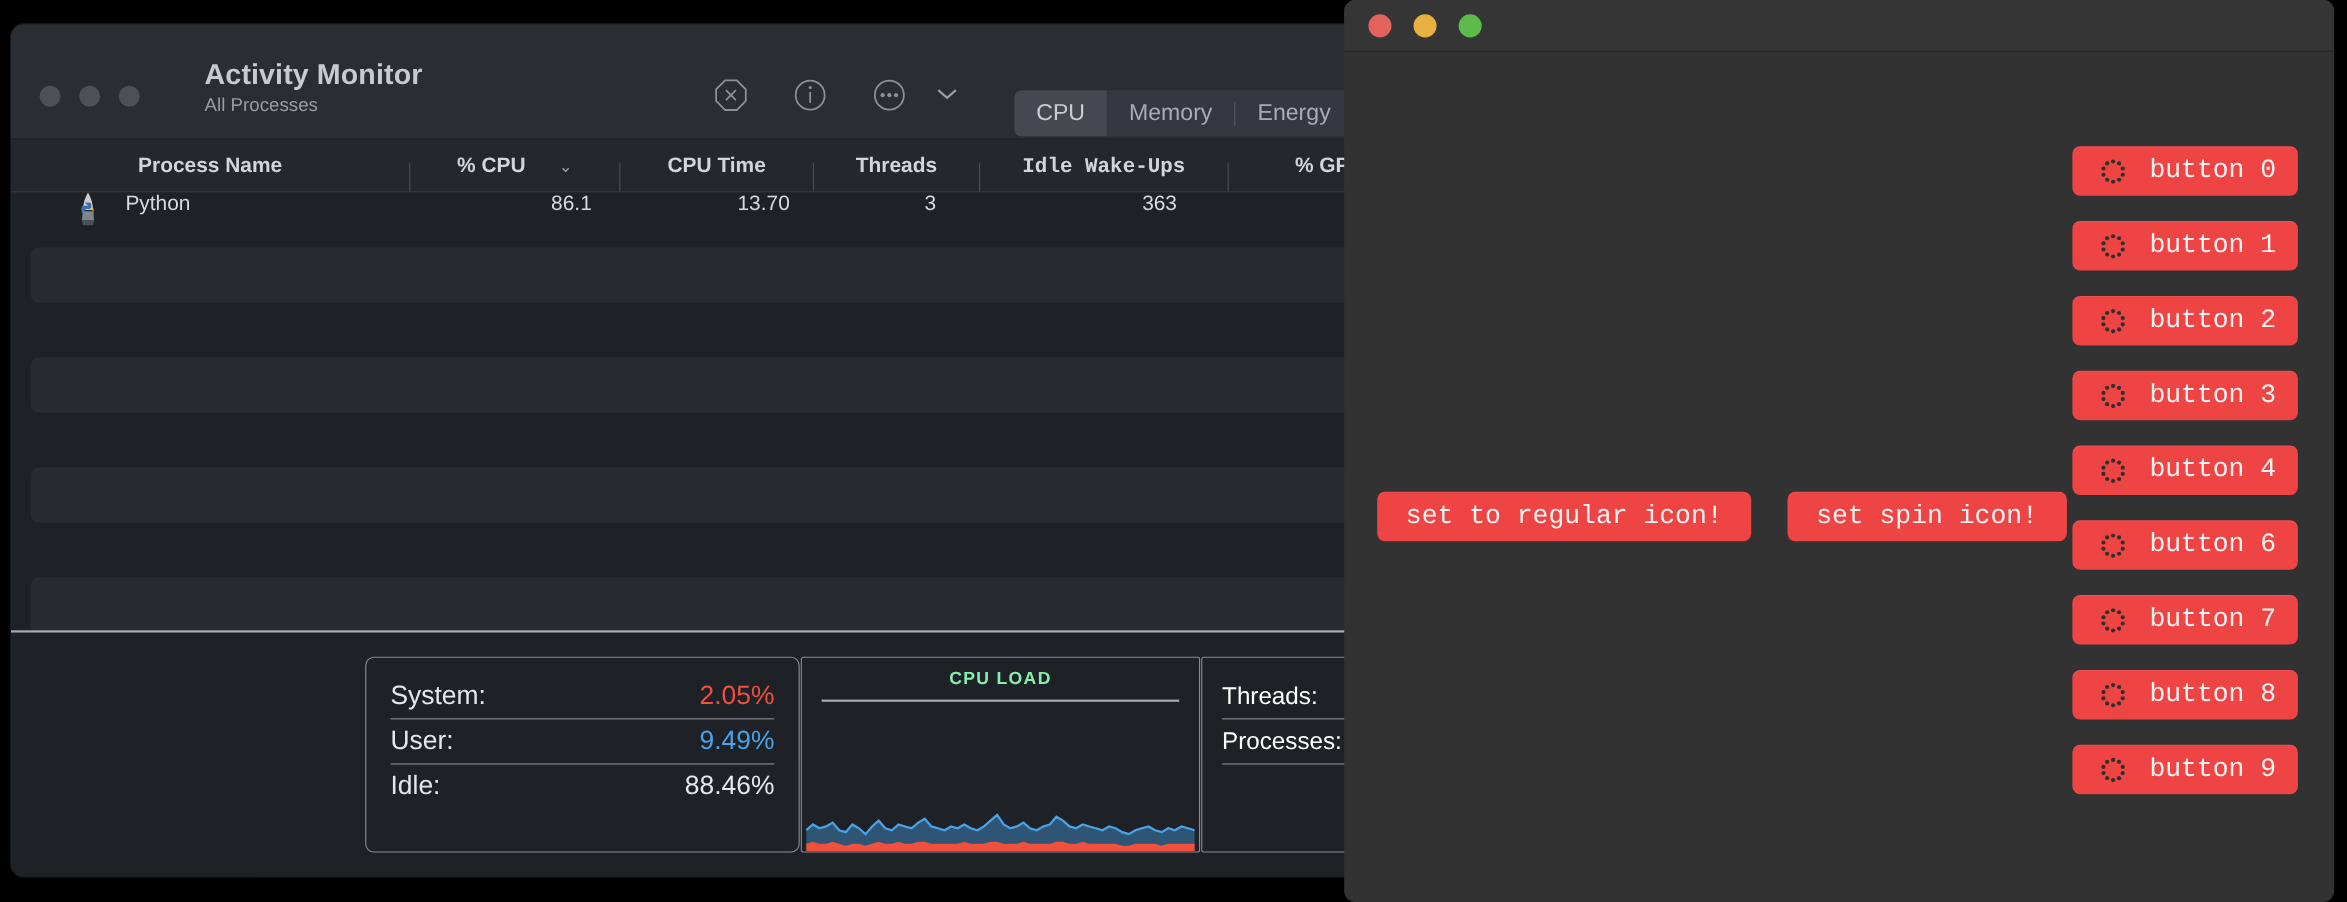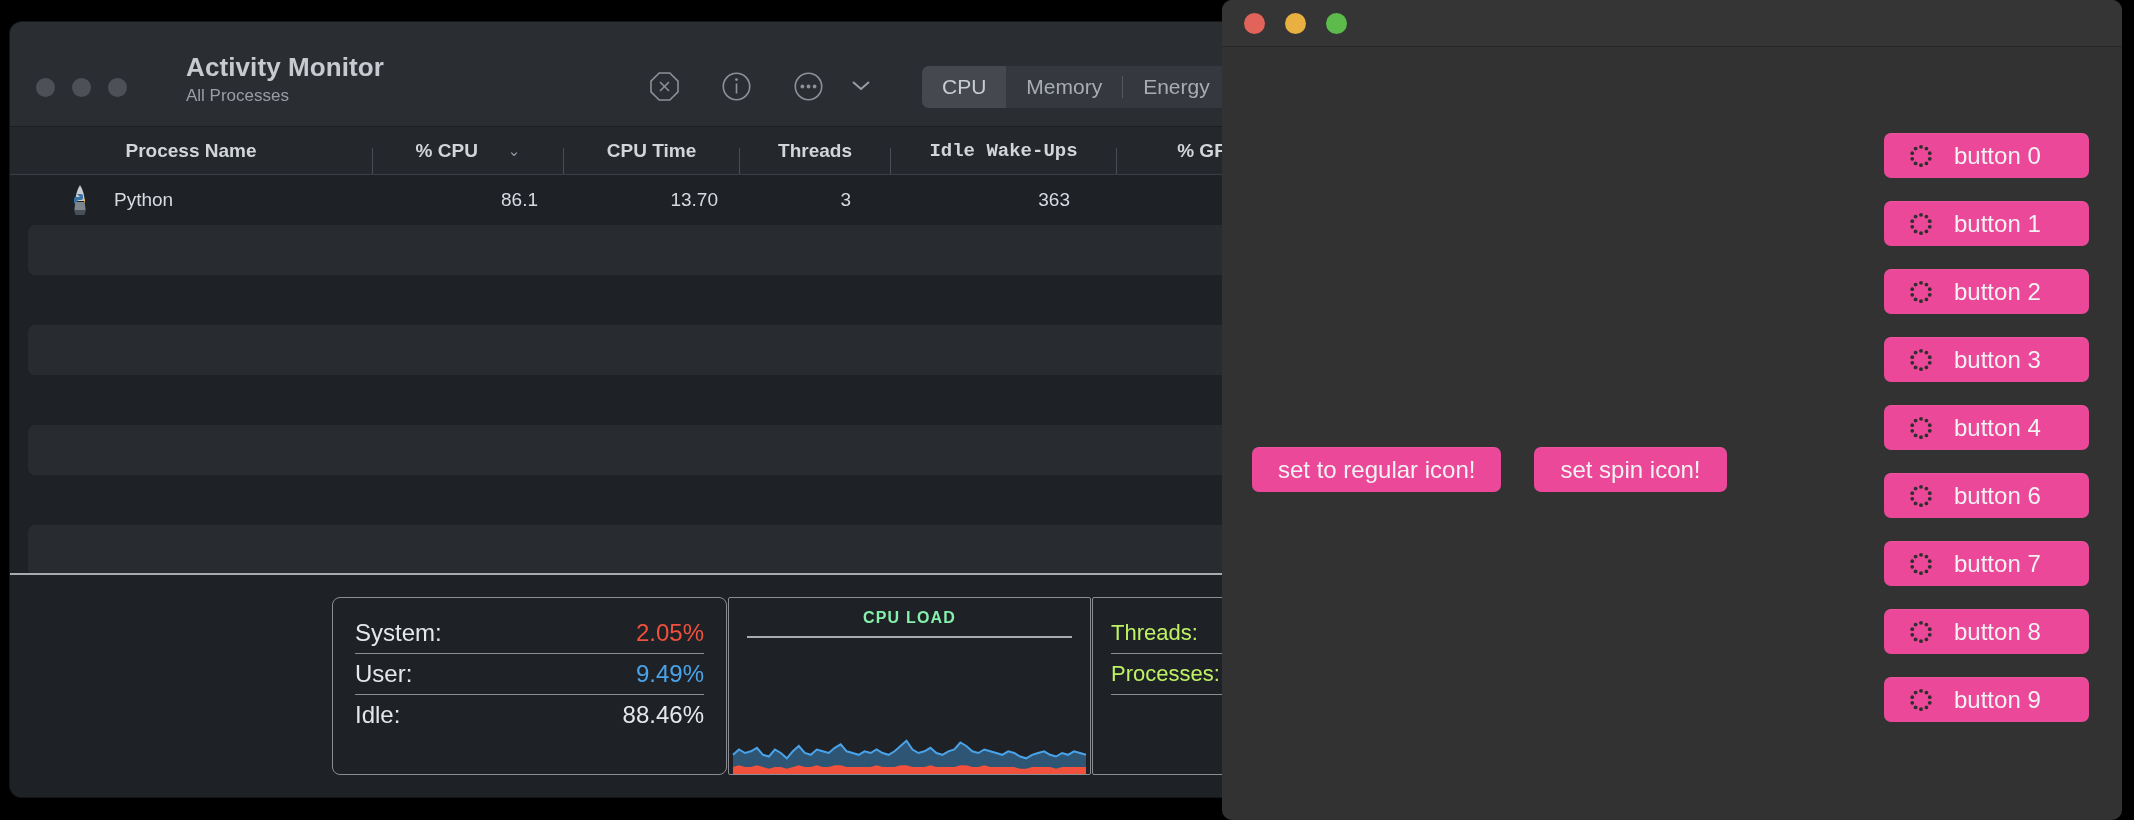--- a/index.html
+++ b/index.html
@@ -81,21 +81,21 @@
     color: #8d9197;
   }
   .tb-chevron {
     color: #9a9ea4;
     font-size: 17px;
     margin-left: -14px;
   }
   .am-segment {
     position: absolute;
     left: 912px;
-    top: 44px;
+    top: 60px;
     display: flex;
     align-items: stretch;
     height: 42px;
     background: #35393f;
     border-radius: 7px;
     overflow: hidden;
   }
   .seg-item {
     display: flex;
     align-items: center;
@@ -157,21 +157,20 @@
     position: relative;
     height: 50px;
     display: flex;
     align-items: center;
     margin: 0 18px;
     border-radius: 7px;
   }
   .am-row.striped { background: #282c31; }
   .cell {
     display: flex;
-    align-items: center;
     font-size: 19px;
     color: #d7dbe0;
     height: 100%;
     box-sizing: border-box;
   }
   .cell-process { width: 344px; padding-left: 40px; gap: 22px; }
   .cell-cpu { width: 190px; justify-content: flex-end; padding-right: 24px; }
   .cell-cputime { width: 176px; justify-content: flex-end; padding-right: 20px; }
   .cell-threads { width: 151px; justify-content: flex-end; padding-right: 38px; }
   .cell-idle { width: 226px; justify-content: flex-end; padding-right: 45px; }
@@ -248,21 +247,21 @@
     margin-left: 1px;
     padding: 0 18px;
     background: #1e2227;
   }
   .right-row {
     display: flex;
     align-items: center;
     height: 40px;
     border-bottom: 1px solid #8a8e93;
     font-size: 22px;
-    color: #bef264;
+    color: #ffffff;
   }
   .right-row:first-child { margin-top: 15px; }
 
   
   #front-window {
     position: absolute;
     left: 1222px;
     top: 0;
     width: 900px;
     height: 820px;
@@ -280,25 +279,25 @@
     gap: 20px;
   }
   .fw-dot { width: 21px; height: 21px; border-radius: 50%; }
   .fw-dot.red { background: #e2635a; }
   .fw-dot.yellow { background: #e7b040; }
   .fw-dot.green { background: #5cbb4b; }
 
   .fw-content { position: relative; height: 774px; }
 
   .btn {
-    background: #ec4899;
+    background: #ef4444;
     border: none;
     border-radius: 7px;
     color: #f2f2f2;
-    font-family: Liberation Sans, sans-serif;
+    font-family: Liberation Mono, monospace;
     font-size: 24px;
     display: flex;
     align-items: center;
     justify-content: center;
     box-sizing: border-box;
     box-shadow: inset 0 1px 0 rgba(255,255,255,0.07);
   }
   .center-buttons {
     position: absolute;
     left: 30px;

